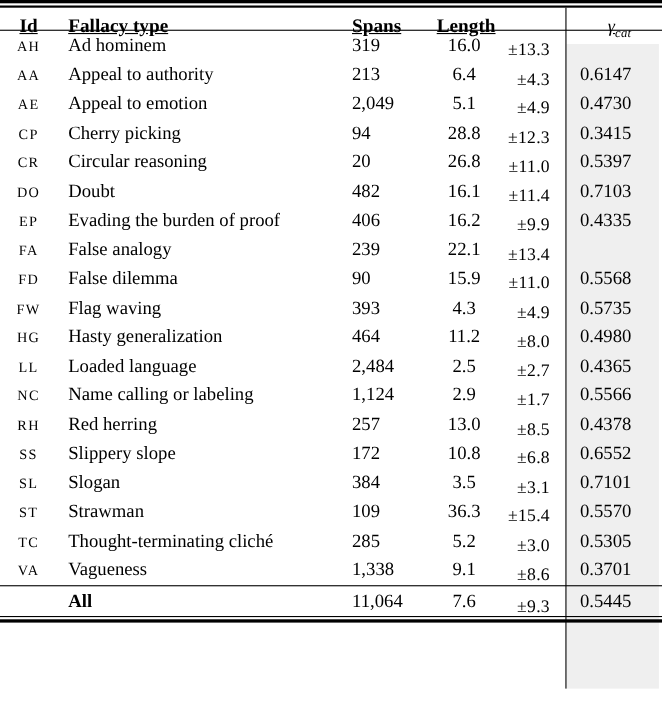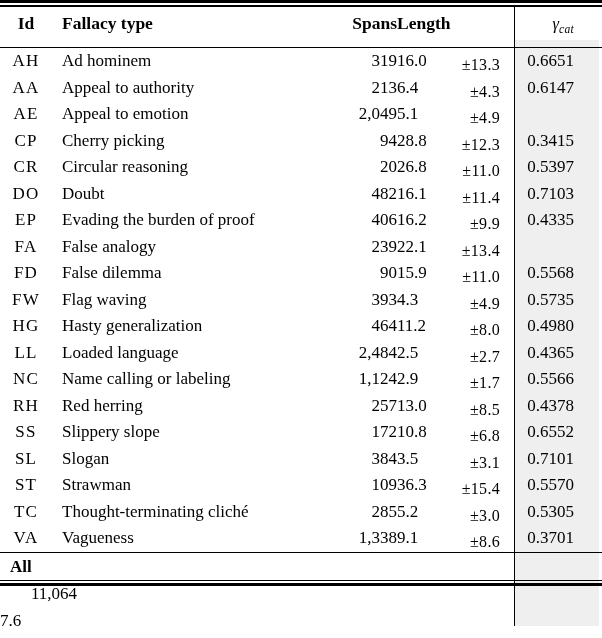--- a/index.html
+++ b/index.html
@@ -23,33 +23,33 @@
   
   .rule{width:602px;background:#000000;position:relative;}
   .rule-top-thick{height:3px;}
   .rule-top-thin{height:1.5px;margin-top:2px;}
   .rule-header{height:1.5px;}
   .rule-mid{height:1px;}
   .rule-bottom-thin{height:1px;}
   .rule-bottom-thick{height:3px;margin-top:2px;}
   
   .row{display:flex;position:relative;}
-  .header-row{height:40px;line-height:32px;font-weight:bold;font-size:17.5px;}
+  .header-row{height:20px;line-height:32px;font-weight:bold;font-size:17.5px;text-decoration:underline;}
   .data-row{height:26.5px;line-height:26.5px;font-size:17px;}
-  .footer-row{height:27px;line-height:27px;font-size:17px;flex-direction:column;}
+  .footer-row{height:27px;line-height:27px;font-size:17px;}
   
   .c-id{width:52px;text-align:center;}
   .c-type{width:268px;padding-left:10px;box-sizing:border-box;}
-  .c-spans{width:77px;text-align:right;}
-  .c-lmain{width:50px;text-align:left;}
+  .c-spans{width:77px;text-align:left;}
+  .c-lmain{width:50px;text-align:center;}
   .c-lpm{width:53px;text-align:right;}
   .c-length-hdr{width:103px;}
   .c-spacer{width:14px;}
   .c-gamma{width:88px;text-align:right;padding-right:28px;box-sizing:border-box;}
-  .id-text{font-size:17px;letter-spacing:1.2px;}
+  .id-text{font-size:13px;letter-spacing:1.2px;}
   .pm{display:inline-block;font-size:16px;position:relative;top:4px;letter-spacing:0.3px;}
   .bold{font-weight:bold;}
   .gamma-hdr{font-weight:normal;font-style:italic;font-size:16.5px;}
   .gamma-hdr sub{font-size:11.5px;font-style:italic;letter-spacing:0.3px;}
 </style>
 </head>
 <body>
 
 <div class="table-wrap">
 
@@ -73,40 +73,40 @@
   <div class="rule rule-header"></div>
 
   <div id="table-body">
   <div class="row data-row">
     <div class="c-id"><span class="id-text">AH</span></div>
     <div class="c-type">Ad hominem</div>
     <div class="c-spans">319</div>
     <div class="c-lmain">16.0</div>
     <div class="c-lpm"><span class="pm">±13.3</span></div>
     <div class="c-spacer"></div>
-    <div class="c-gamma">0.6651</div>
   </div>
 
   <div class="row data-row">
     <div class="c-id"><span class="id-text">AA</span></div>
     <div class="c-type">Appeal to authority</div>
     <div class="c-spans">213</div>
     <div class="c-lmain">6.4</div>
     <div class="c-lpm"><span class="pm">±4.3</span></div>
     <div class="c-spacer"></div>
     <div class="c-gamma">0.6147</div>
   </div>
 
   <div class="row data-row">
     <div class="c-id"><span class="id-text">AE</span></div>
     <div class="c-type">Appeal to emotion</div>
     <div class="c-spans">2,049</div>
     <div class="c-lmain">5.1</div>
     <div class="c-lpm"><span class="pm">±4.9</span></div>
     <div class="c-spacer"></div>
+    <div class="c-gamma">0.4730</div>
   </div>
 
 
   <div class="row data-row">
     <div class="c-id"><span class="id-text">CP</span></div>
     <div class="c-type">Cherry picking</div>
     <div class="c-spans">94</div>
     <div class="c-lmain">28.8</div>
     <div class="c-lpm"><span class="pm">±12.3</span></div>
     <div class="c-spacer"></div>

